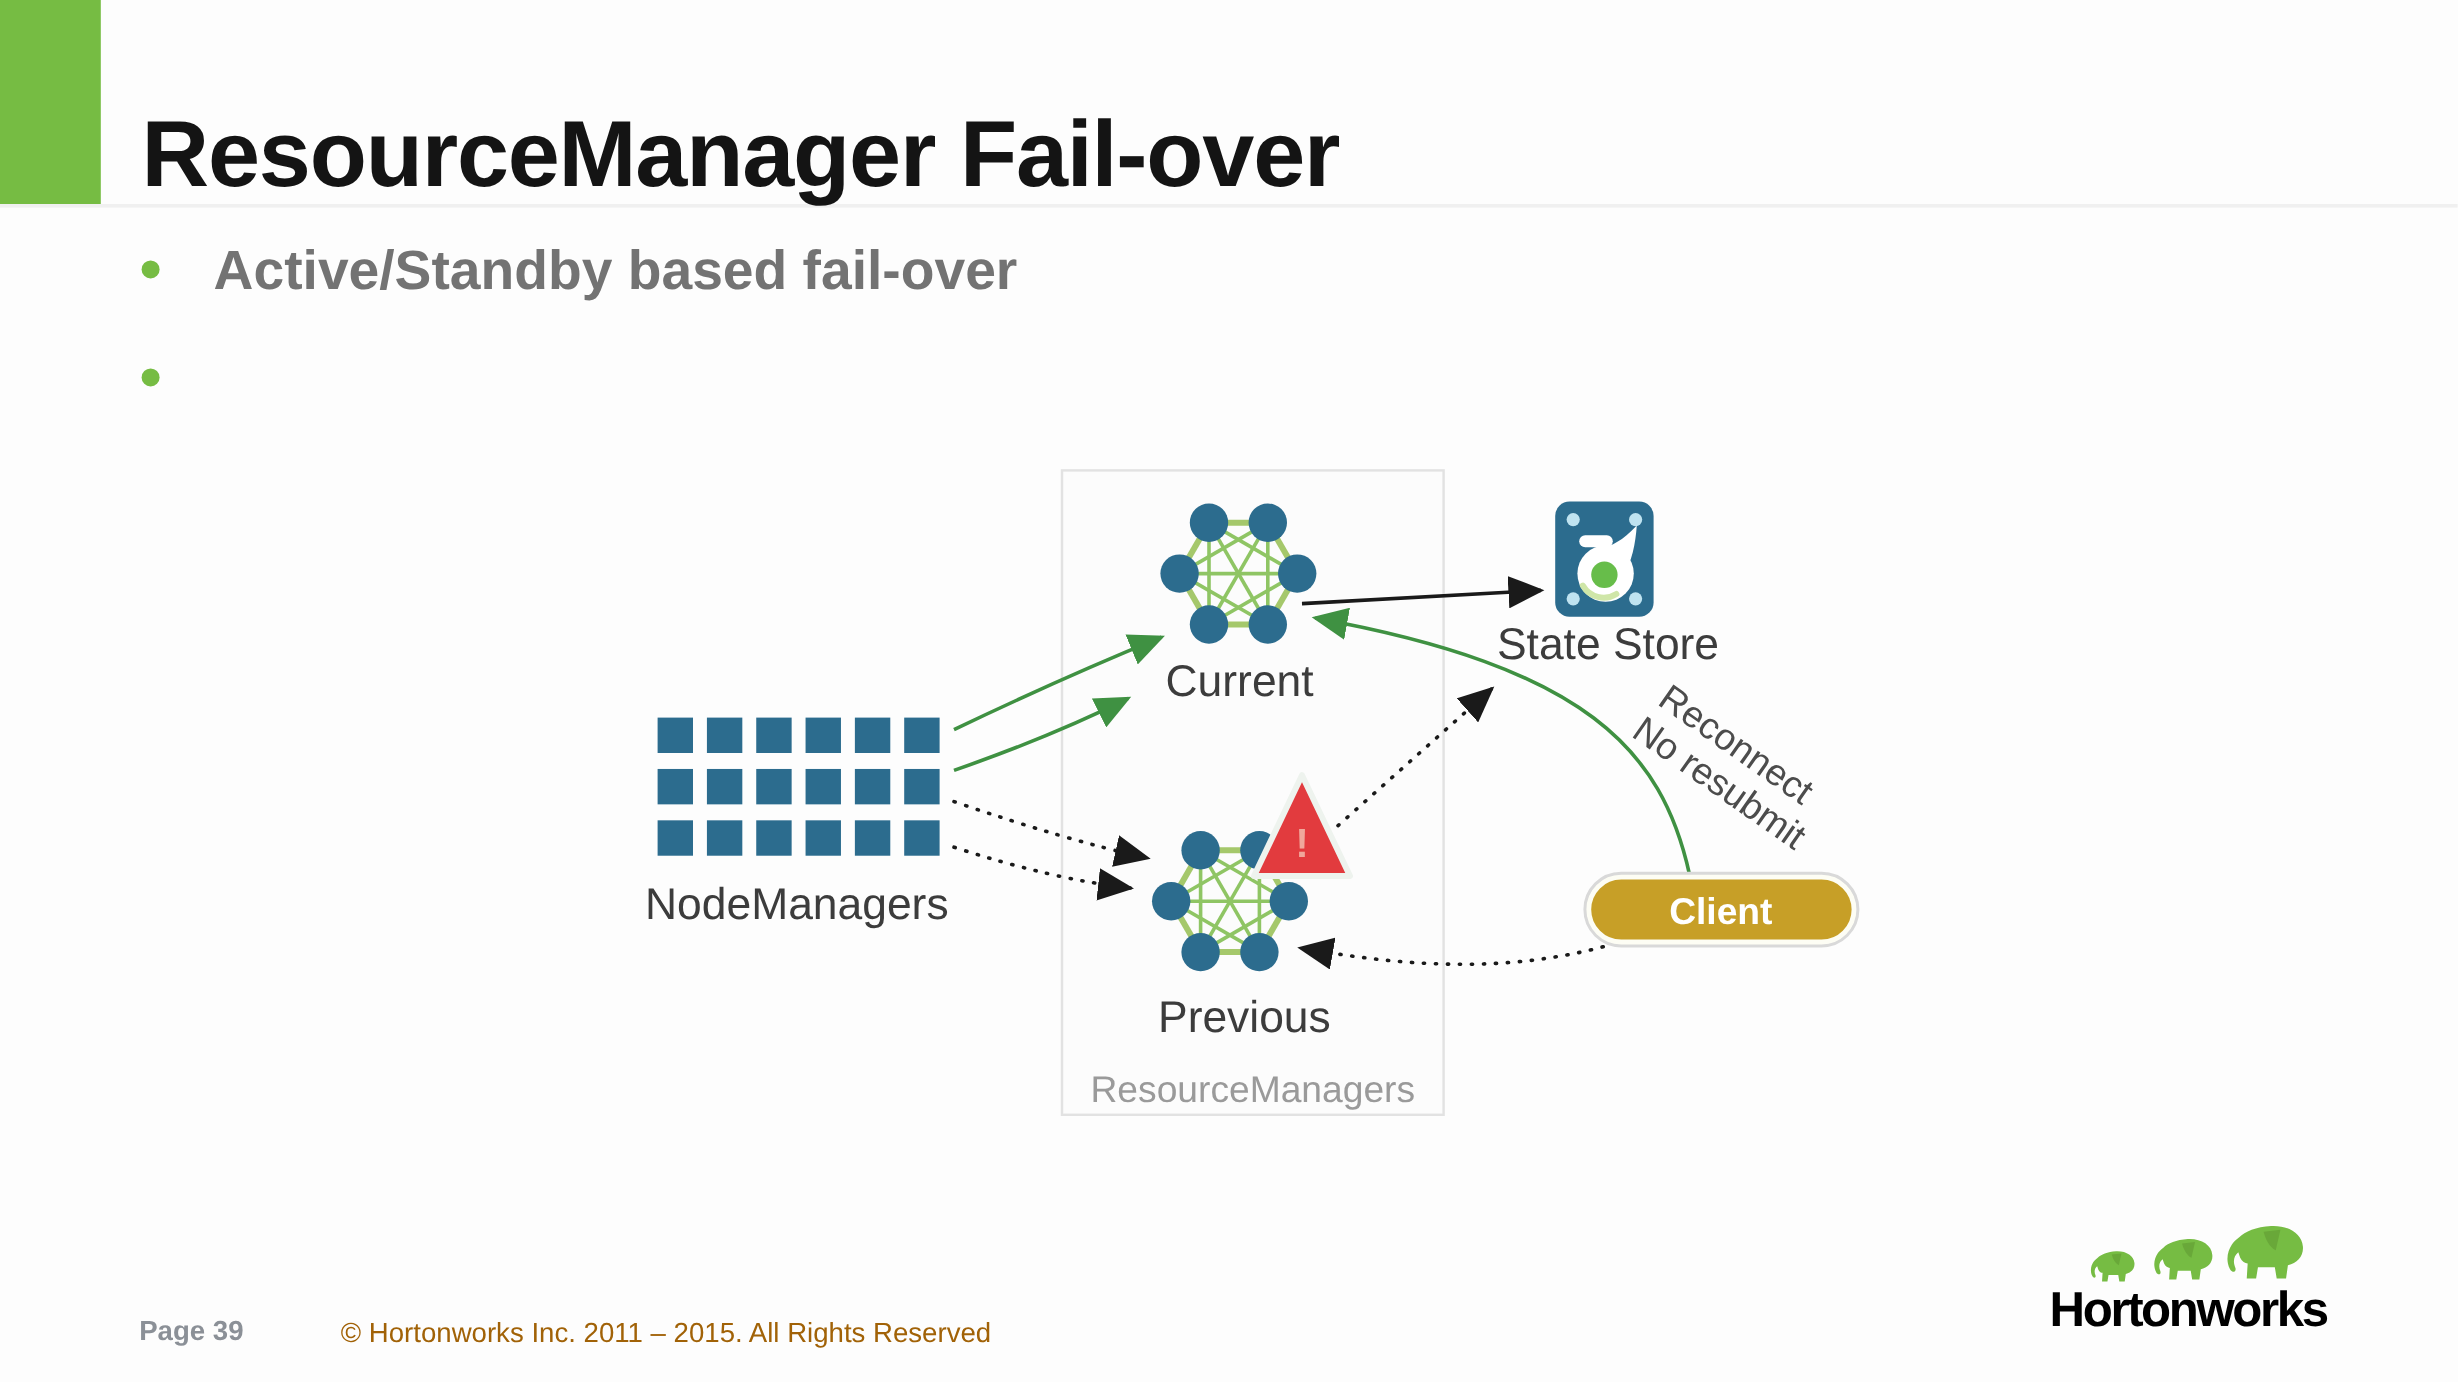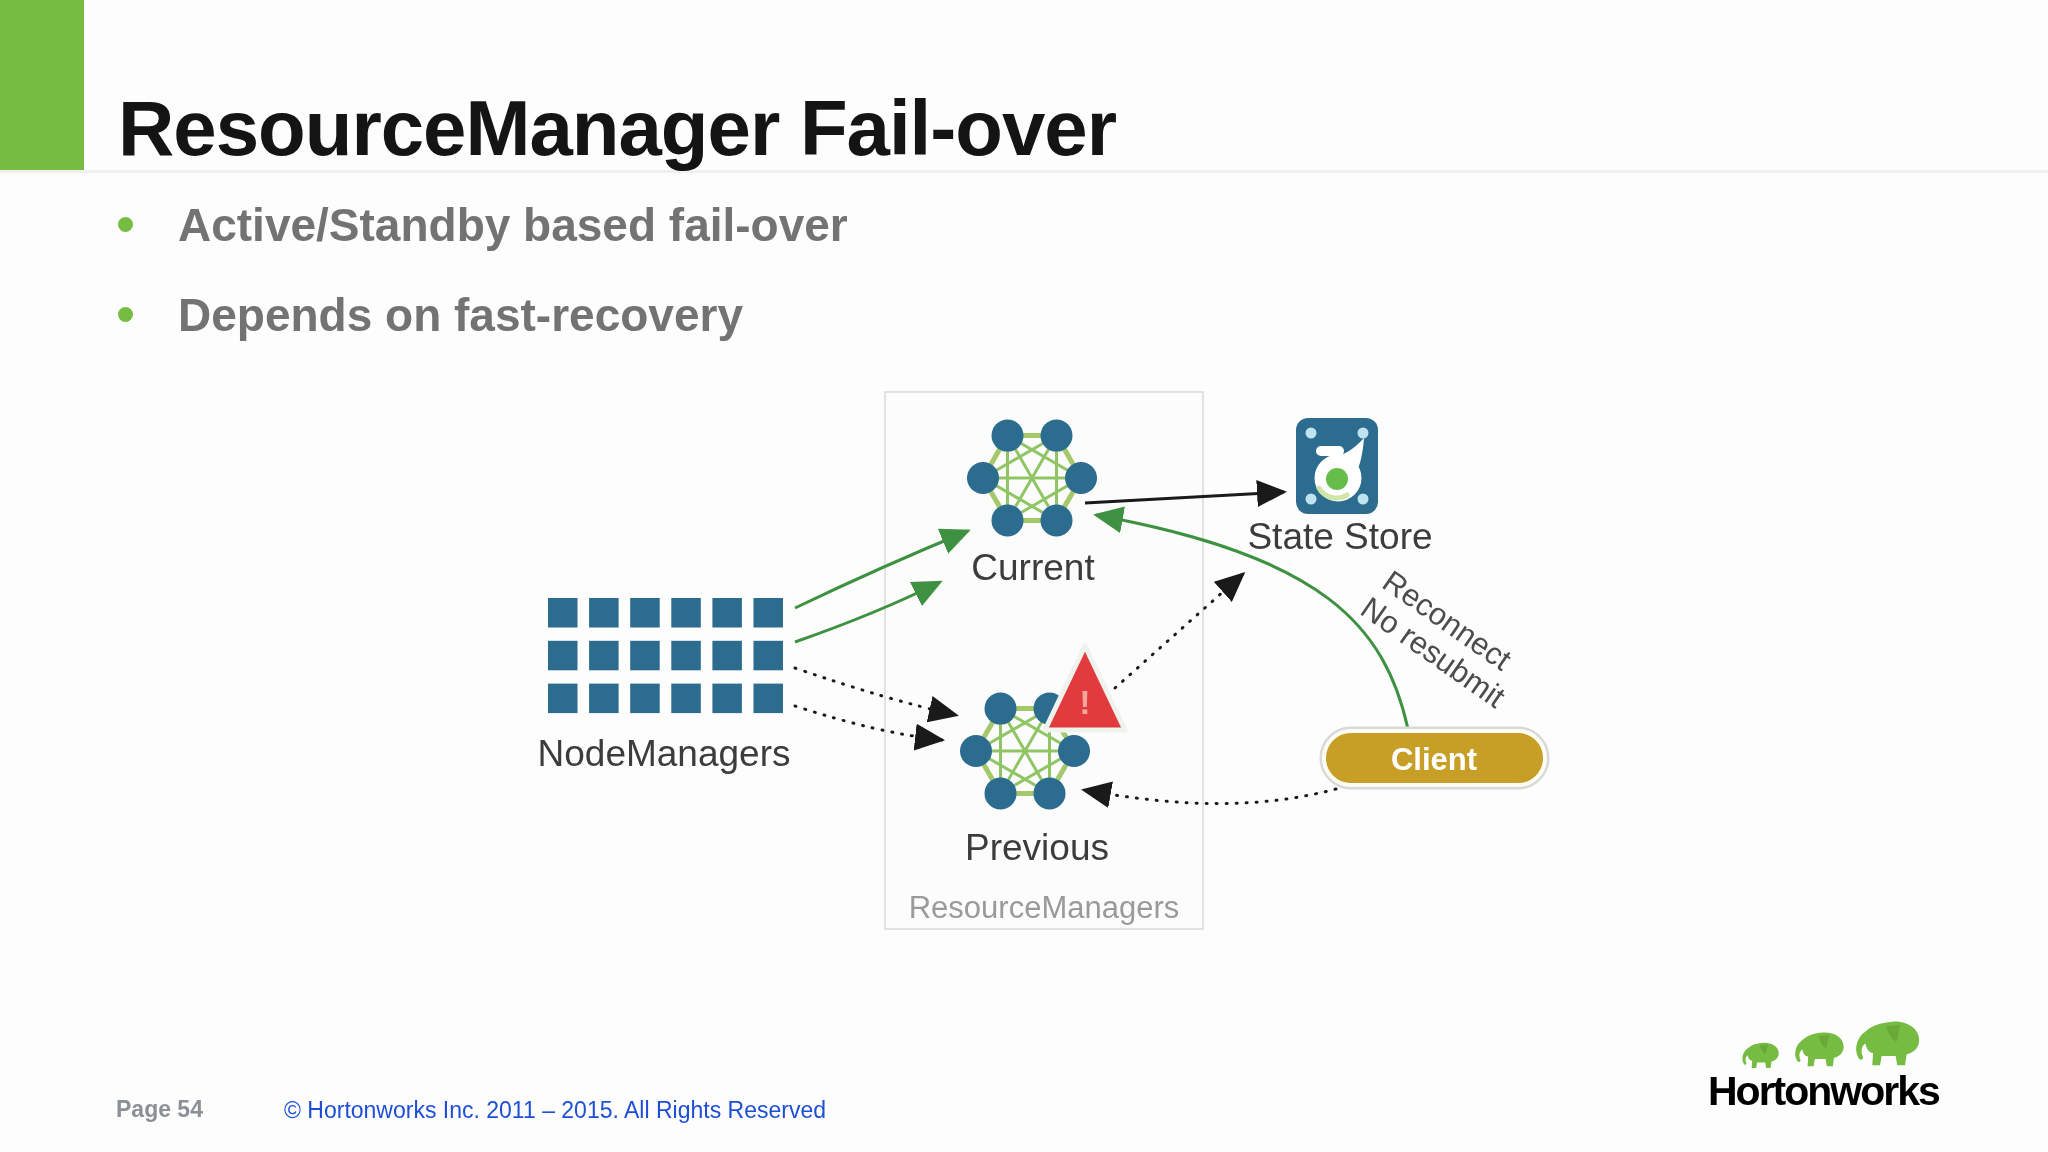--- a/index.html
+++ b/index.html
@@ -14,41 +14,40 @@
     color:#141414;font-weight:700;letter-spacing:-1px;white-space:nowrap;
   }
   .bullets{position:absolute;left:118px;top:198px;list-style:none;margin:0;padding:0;}
   .bullets li{display:flex;align-items:flex-start;margin-bottom:36px;}
   .bullet-dot{width:15px;height:15px;border-radius:50%;background:#76bc43;margin-top:19px;flex:0 0 auto;}
   .bullet-text{margin-left:45px;font-size:46px;font-weight:700;color:#737373;line-height:54px;white-space:nowrap;}
   .diagram-svg{position:absolute;left:0;top:0;width:2048px;height:1152px;}
   .diagram-svg text{font-family:"Liberation Sans",sans-serif;}
   .footer{position:absolute;left:0;top:1096px;width:100%;height:40px;}
   .page-label{position:absolute;left:116px;top:0;font-size:23px;font-weight:700;color:#8b9097;}
-  .copyright{position:absolute;left:284px;top:1px;font-size:23px;color:#1d4ed8;}
+  .copyright{position:absolute;left:284px;top:1px;font-size:23px;color:#a16207;}
   .logo-text{
     position:absolute;left:1708px;top:1068px;font-size:41px;font-weight:700;
     color:#000000;letter-spacing:-2px;white-space:nowrap;
   }
 </style>
 </head>
 <body>
 
 <div class="accent-bar"></div>
 <div class="header-rule"></div>
 <h1 class="slide-title">ResourceManager Fail-over</h1>
 
 <ul class="bullets">
   <li>
     <span class="bullet-dot"></span>
     <span class="bullet-text">Active/Standby based fail-over</span>
   </li>
   <li>
     <span class="bullet-dot"></span>
-    <span class="bullet-text">Depends on fast-recovery</span>
   </li>
 </ul>
 
 <svg class="diagram-svg" viewBox="0 0 2048 1152">
   <defs>
     <marker id="arrowBlack" markerWidth="11" markerHeight="9" refX="9" refY="4.5" orient="auto">
       <path d="M0,0 L10,4.5 L0,9 Z" fill="#1a1a1a"></path>
     </marker>
     <marker id="arrowGreen" markerWidth="11" markerHeight="9" refX="9" refY="4.5" orient="auto">
       <path d="M0,0 L10,4.5 L0,9 Z" fill="#3f9142"></path>
@@ -189,17 +188,17 @@
         <path d="M44,12 L62,10 L57,32 C50,28 46,20 44,12 Z" fill="#69a839"></path>
       </g>
     <g transform="translate(1852,1017) scale(0.78)">
         <use href="#elephant"></use>
         <path d="M44,12 L62,10 L57,32 C50,28 46,20 44,12 Z" fill="#69a839"></path>
       </g>
   </g>
 </svg>
 
 <div class="footer">
-  <span class="page-label">Page 54</span>
+  <span class="page-label">Page 39</span>
   <span class="copyright">© Hortonworks Inc. 2011 – 2015. All Rights Reserved</span>
 </div>
 
 <div class="logo-text">Hortonworks</div>
 
 </body></html>

